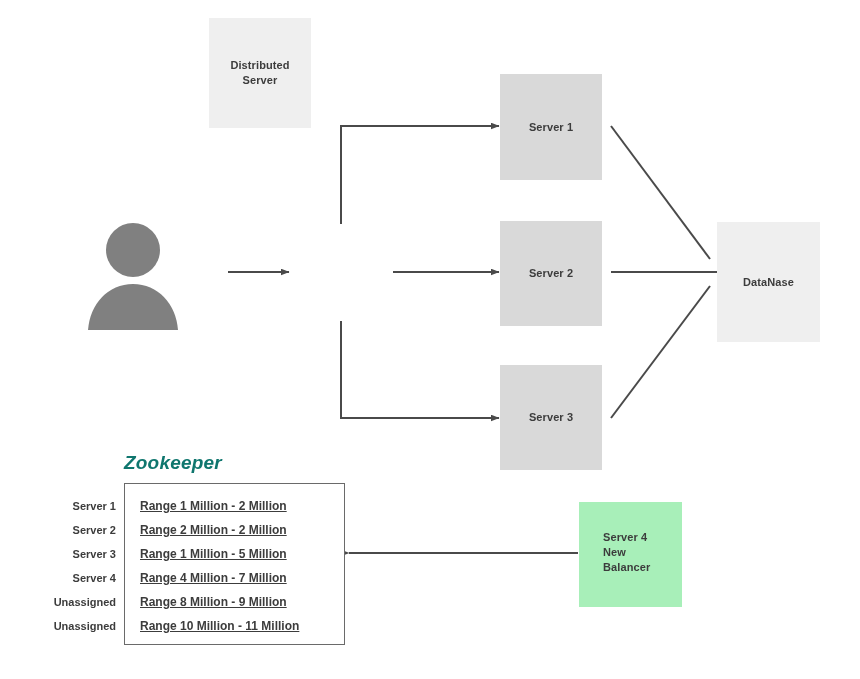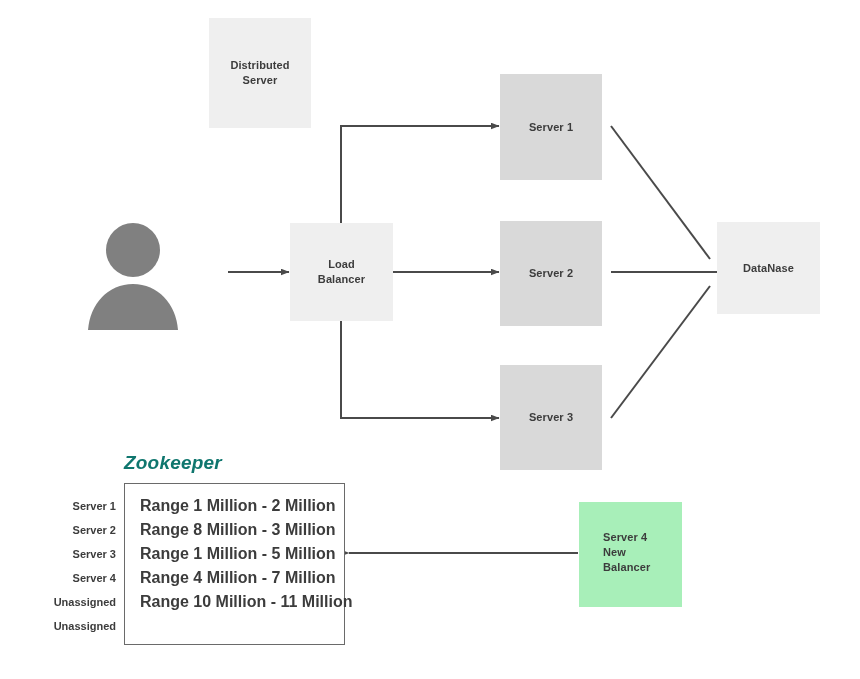--- a/index.html
+++ b/index.html
@@ -71,24 +71,25 @@
   }
   #zk-ranges {
     position: absolute;
     left: 140px;
     top: 494px;
     width: 205px;
   }
   #zk-ranges .zk-range {
     height: 24px;
     line-height: 24px;
-    font-size: 16px;
+    font-size: 12px;
     font-weight: bold;
     color: #3c3c3c;
     white-space: nowrap;
+    text-decoration: underline;
   }
   #zk-labels {
     position: absolute;
     left: 0px;
     top: 494px;
     width: 116px;
     text-align: right;
   }
   #zk-labels .zk-label {
     height: 24px;
@@ -145,40 +146,34 @@
     <path d="M 45 62 C 70 62 88 82 90 108 L 0 108 C 2 82 20 62 45 62 Z" fill="#808080"></path>
   </svg>
 
   <div class="node light" style="left:209px; top:18px; width:102px; height:110px;">
     <div>
       <div>Distributed</div>
       <div>Server</div>
     </div>
   </div>
 
-  <div class="node light" style="left:290px; top:223px; width:103px; height:98px;">
-    <div>
-      <div>Load</div>
-      <div>Balancer</div>
-    </div>
-  </div>
 
   <div class="node mid" style="left:500px; top:74px; width:102px; height:106px;">
     <span>Server 1</span>
   </div>
 
   <div class="node mid" style="left:500px; top:221px; width:102px; height:105px;">
     <span>Server 2</span>
   </div>
 
   <div class="node mid" style="left:500px; top:365px; width:102px; height:105px;">
     <span>Server 3</span>
   </div>
 
-  <div class="node light" style="left:717px; top:222px; width:103px; height:92px;">
+  <div class="node light" style="left:717px; top:222px; width:103px; height:120px;">
     <span>DataNase</span>
   </div>
 
   <div class="node green topleft" style="left:579px; top:502px; width:103px; height:105px; padding:28px 0 0 24px;">
     <div>
       <div>Server 4</div>
       <div>New</div>
       <div>Balancer</div>
     </div>
   </div>
@@ -191,19 +186,20 @@
     <div class="zk-label">Server 1</div>
     <div class="zk-label">Server 2</div>
     <div class="zk-label">Server 3</div>
     <div class="zk-label">Server 4</div>
     <div class="zk-label">Unassigned</div>
     <div class="zk-label">Unassigned</div>
   </div>
 
   <div id="zk-ranges">
     <div class="zk-range">Range 1 Million - 2 Million</div>
-    <div class="zk-range">Range 8 Million - 3 Million</div>
+    <div class="zk-range">Range 2 Million - 2 Million</div>
     <div class="zk-range">Range 1 Million - 5 Million</div>
     <div class="zk-range">Range 4 Million - 7 Million</div>
+    <div class="zk-range">Range 8 Million - 9 Million</div>
     <div class="zk-range">Range 10 Million - 11 Million</div>
   </div>
 
 </div>
 
 </body></html>

